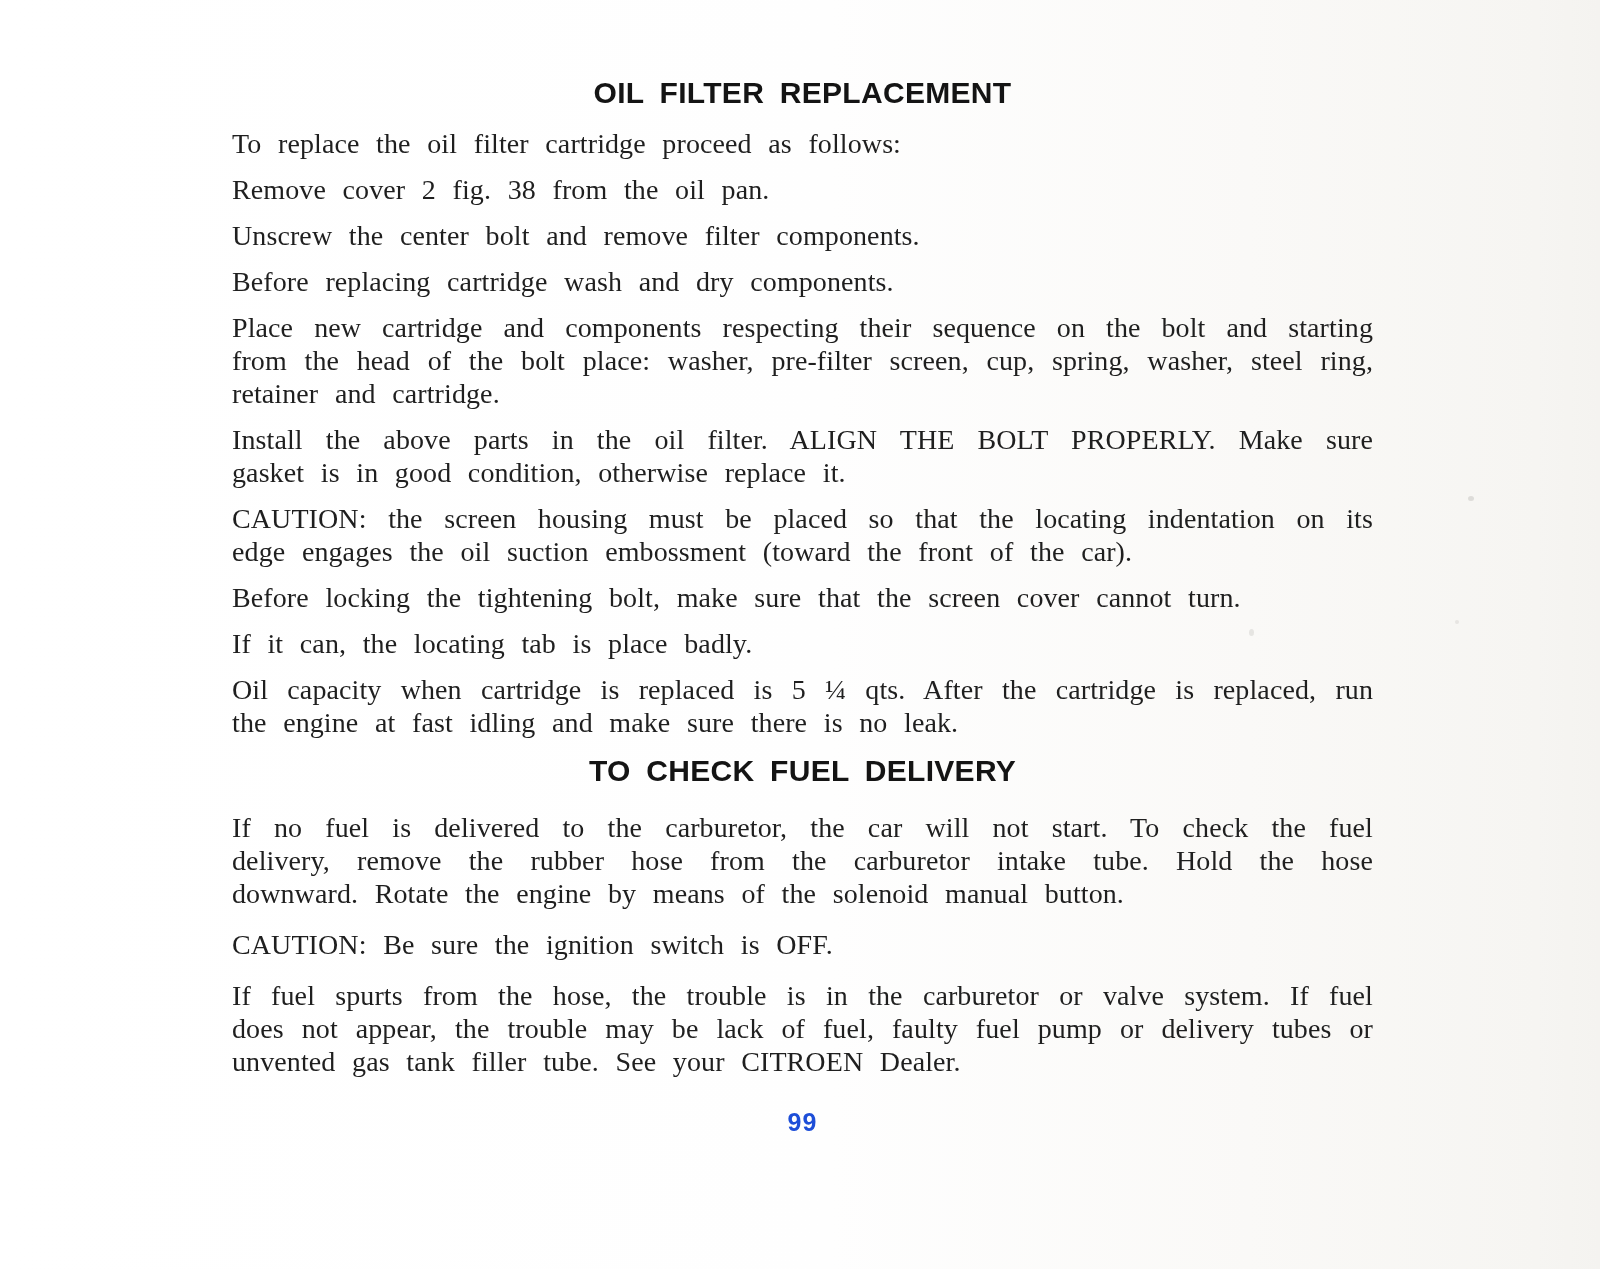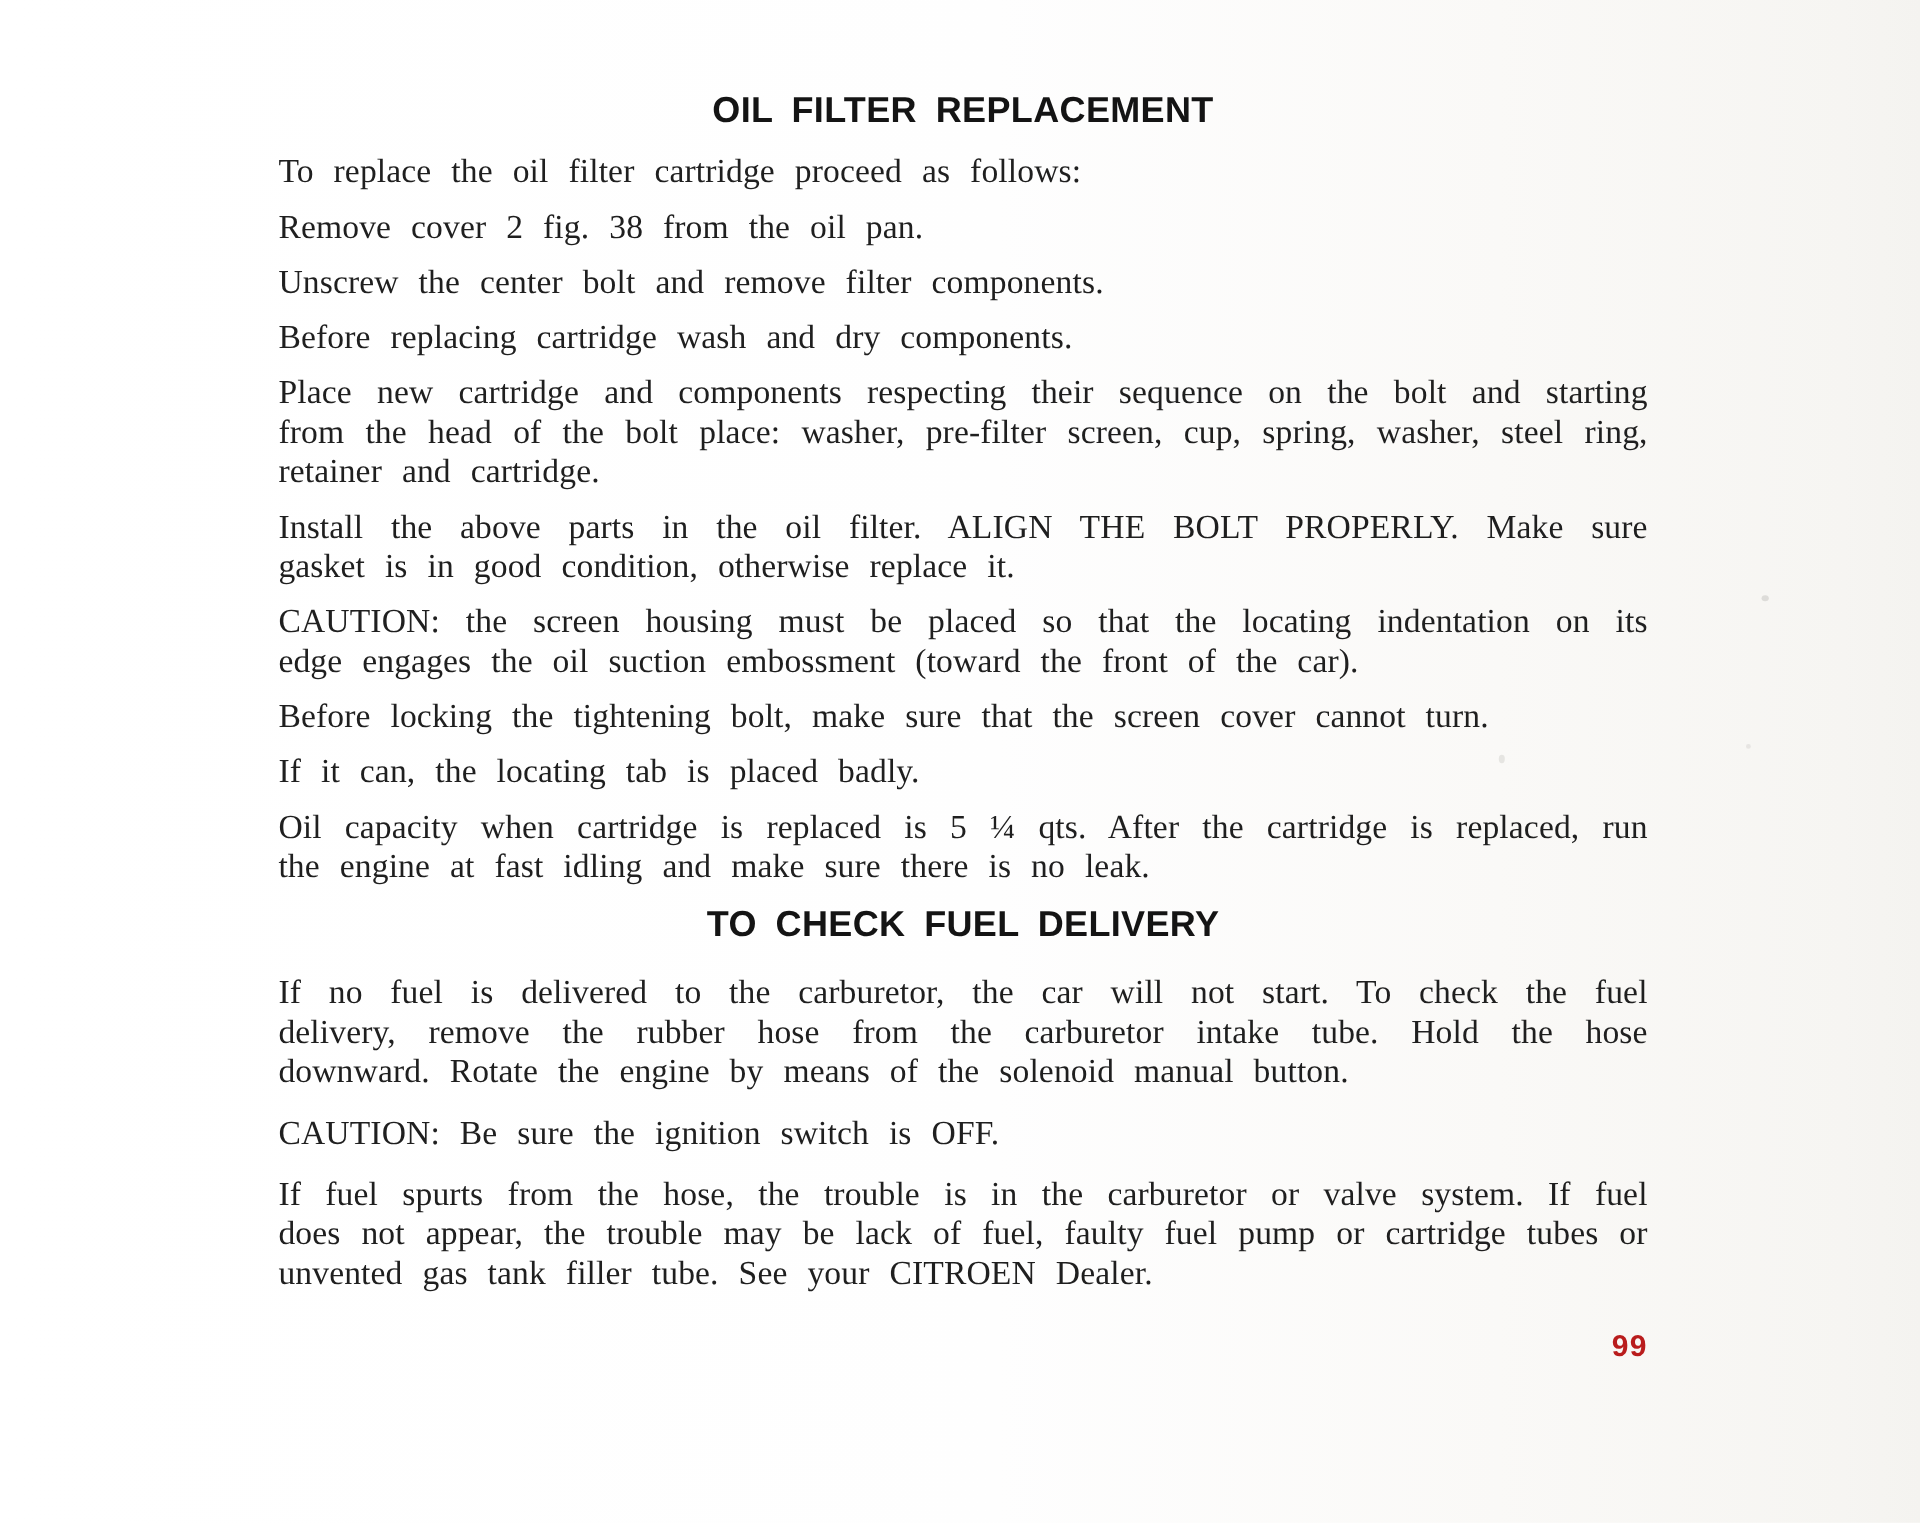--- a/index.html
+++ b/index.html
@@ -47,25 +47,25 @@
     word-spacing: 0.34em;
     letter-spacing: 0.1px;
     color: #1f1f1f;
     font-family: Liberation Serif, serif;
   }
   .sec2 .para {
     margin-bottom: 18px;
   }
   .page-number {
     margin-top: 30px;
-    text-align: right;
+    text-align: center;
     font-size: 25px;
     font-weight: 700;
     letter-spacing: 1px;
-    color: #b91c1c;
+    color: #1d4ed8;
   }
   
   .speck {
     position: absolute;
     border-radius: 50%;
     background: #c9c7c2;
     opacity: 0.55;
   }
   .speck-1 { left: 1468px; top: 496px; width: 6px; height: 5px; }
   .speck-2 { left: 1249px; top: 629px; width: 5px; height: 7px; opacity: 0.4; }
@@ -85,27 +85,27 @@
     <section class="sec1">
       <h1 class="heading">OIL FILTER REPLACEMENT</h1>
       <p class="para">To replace the oil filter cartridge proceed as follows:</p>
       <p class="para">Remove cover 2 fig. 38 from the oil pan.</p>
       <p class="para">Unscrew the center bolt and remove filter components.</p>
       <p class="para">Before replacing cartridge wash and dry components.</p>
       <p class="para">Place new cartridge and components respecting their sequence on the bolt and starting from the head of the bolt place: washer, pre-filter screen, cup, spring, washer, steel ring, retainer and cartridge.</p>
       <p class="para">Install the above parts in the oil filter. ALIGN THE BOLT PROPERLY. Make sure gasket is in good condition, otherwise replace it.</p>
       <p class="para">CAUTION: the screen housing must be placed so that the locating indentation on its edge engages the oil suction embossment (toward the front of the car).</p>
       <p class="para">Before locking the tightening bolt, make sure that the screen cover cannot turn.</p>
-      <p class="para">If it can, the locating tab is placed badly.</p>
+      <p class="para">If it can, the locating tab is place badly.</p>
       <p class="para">Oil capacity when cartridge is replaced is 5 ¼ qts. After the cartridge is replaced, run the engine at fast idling and make sure there is no leak.</p>
     </section>
 
     <section class="sec2">
       <h1 class="heading heading-2">TO CHECK FUEL DELIVERY</h1>
       <p class="para">If no fuel is delivered to the carburetor, the car will not start. To check the fuel delivery, remove the rubber hose from the carburetor intake tube. Hold the hose downward. Rotate the engine by means of the solenoid manual button.</p>
       <p class="para">CAUTION: Be sure the ignition switch is OFF.</p>
-      <p class="para">If fuel spurts from the hose, the trouble is in the carburetor or valve system. If fuel does not appear, the trouble may be lack of fuel, faulty fuel pump or cartridge tubes or unvented gas tank filler tube. See your CITROEN Dealer.</p>
+      <p class="para">If fuel spurts from the hose, the trouble is in the carburetor or valve system. If fuel does not appear, the trouble may be lack of fuel, faulty fuel pump or delivery tubes or unvented gas tank filler tube. See your CITROEN Dealer.</p>
     </section>
 
     <div class="page-number">99</div>
 
   </div>
 </div>
 
 </body></html>

